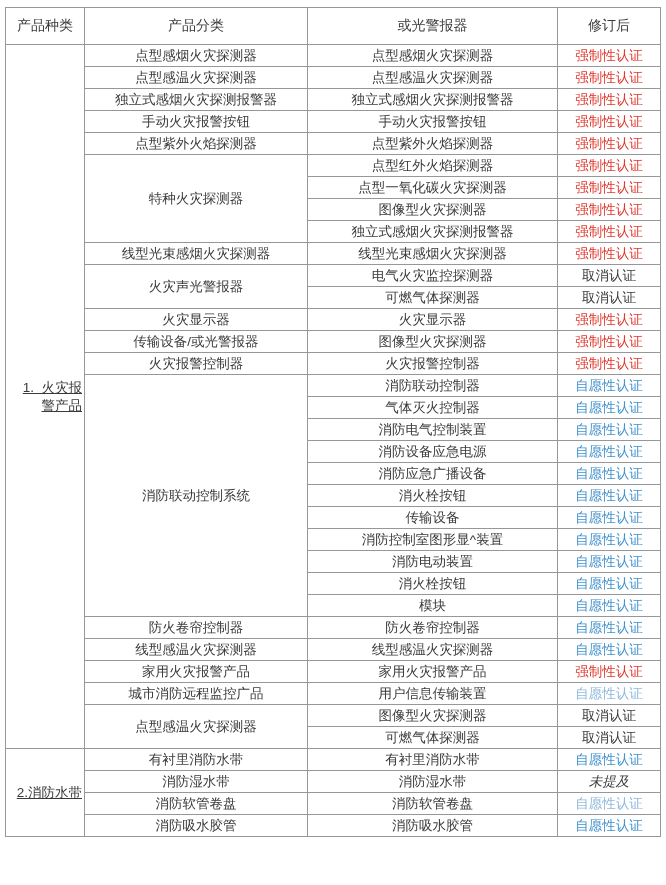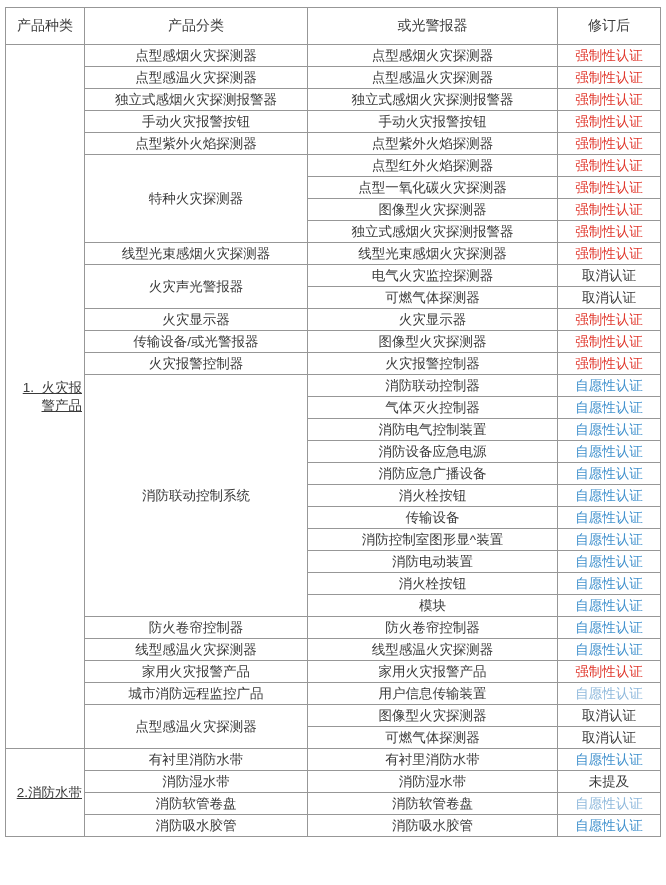--- a/index.html
+++ b/index.html
@@ -225,21 +225,21 @@
           <td class="col-category" rowspan="4">
             <div>2.消防水带</div>
           </td>
           <td class="col-class" rowspan="1">有衬里消防水带</td>
           <td class="col-scope">有衬里消防水带</td>
           <td class="col-status" style="color: rgb(65, 145, 205);">自愿性认证</td>
         </tr>
         <tr>
           <td class="col-class" rowspan="1">消防湿水带</td>
           <td class="col-scope">消防湿水带</td>
-          <td class="col-status" style="color: rgb(58, 58, 58);">未提及</td>
+          <td class="col-status" style="color: rgb(58, 58, 58); font-style: italic;">未提及</td>
         </tr>
         <tr>
           <td class="col-class" rowspan="1">消防软管卷盘</td>
           <td class="col-scope">消防软管卷盘</td>
           <td class="col-status" style="color: rgb(143, 185, 220);">自愿性认证</td>
         </tr>
         <tr>
           <td class="col-class" rowspan="1">消防吸水胶管</td>
           <td class="col-scope">消防吸水胶管</td>
           <td class="col-status" style="color: rgb(65, 145, 205);">自愿性认证</td>

